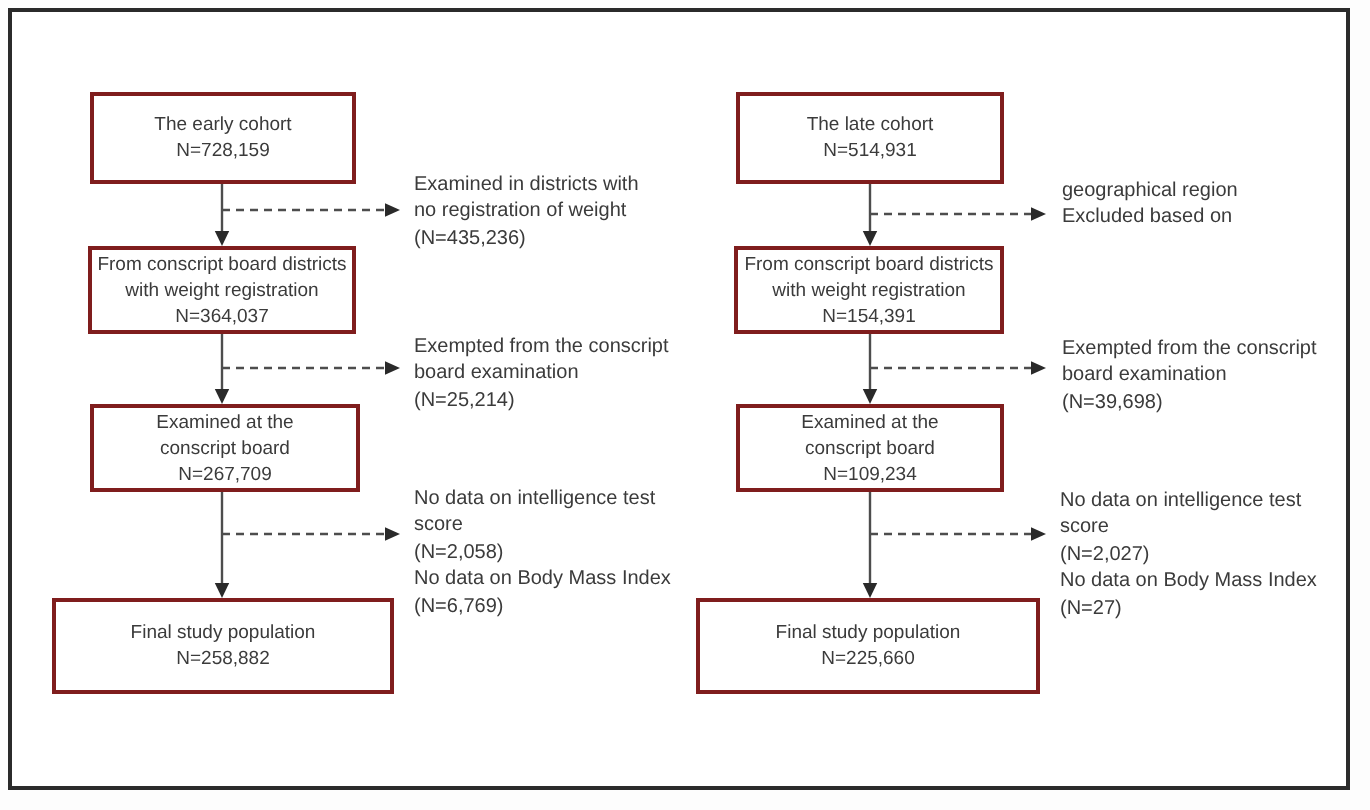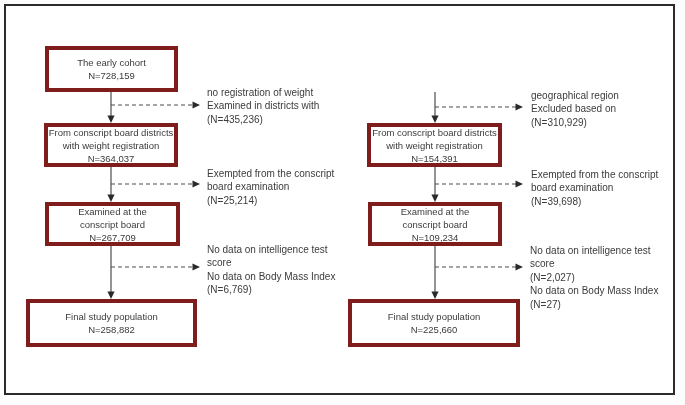--- a/index.html
+++ b/index.html
@@ -22,21 +22,21 @@
   }
   svg.overlay {
     position: absolute;
     left: 0; top: 0;
     width: 685px; height: 405px;
     pointer-events: none;
   }
   .box {
     position: absolute;
     box-sizing: border-box;
-    border: 4px solid #7f1d1d;
+    border: 2px solid #7f1d1d;
     background: #fff;
     display: flex;
     flex-direction: column;
     align-items: center;
     justify-content: center;
     text-align: center;
     font-size: 9.5px;
     line-height: 13px;
     color: #3b3b3b;
   }
@@ -141,55 +141,59 @@
     <div>Examined at the</div>
     <div>conscript board</div>
     <div>N=267,709</div>
   </div>
   <div class="box b-e4">
     <div>Final study population</div>
     <div>N=258,882</div>
   </div>
 
   <div class="ann a-e1">
+    <div>Examined in districts with</div>
     <div>no registration of weight</div>
-    <div>Examined in districts with</div>
     <div>(N=435,236)</div>
   </div>
   <div class="ann a-e2">
     <div>Exempted from the conscript</div>
     <div>board examination</div>
     <div>(N=25,214)</div>
   </div>
   <div class="ann a-e3">
     <div>No data on intelligence test</div>
     <div>score</div>
+    <div>(N=2,058)</div>
     <div>No data on Body Mass Index</div>
     <div>(N=6,769)</div>
   </div>
 
+  <div class="box b-l1">
+    <div>The late cohort</div>
+    <div>N=514,931</div>
+  </div>
   <div class="box b-l2">
     <div>From conscript board districts</div>
     <div>with weight registration</div>
     <div>N=154,391</div>
   </div>
   <div class="box b-l3">
     <div>Examined at the</div>
     <div>conscript board</div>
     <div>N=109,234</div>
   </div>
   <div class="box b-l4">
     <div>Final study population</div>
     <div>N=225,660</div>
   </div>
 
   <div class="ann a-l1">
     <div>geographical region</div>
     <div>Excluded based on</div>
-    <div>(N=310,929)</div>
   </div>
   <div class="ann a-l2">
     <div>Exempted from the conscript</div>
     <div>board examination</div>
     <div>(N=39,698)</div>
   </div>
   <div class="ann a-l3">
     <div>No data on intelligence test</div>
     <div>score</div>
     <div>(N=2,027)</div>

